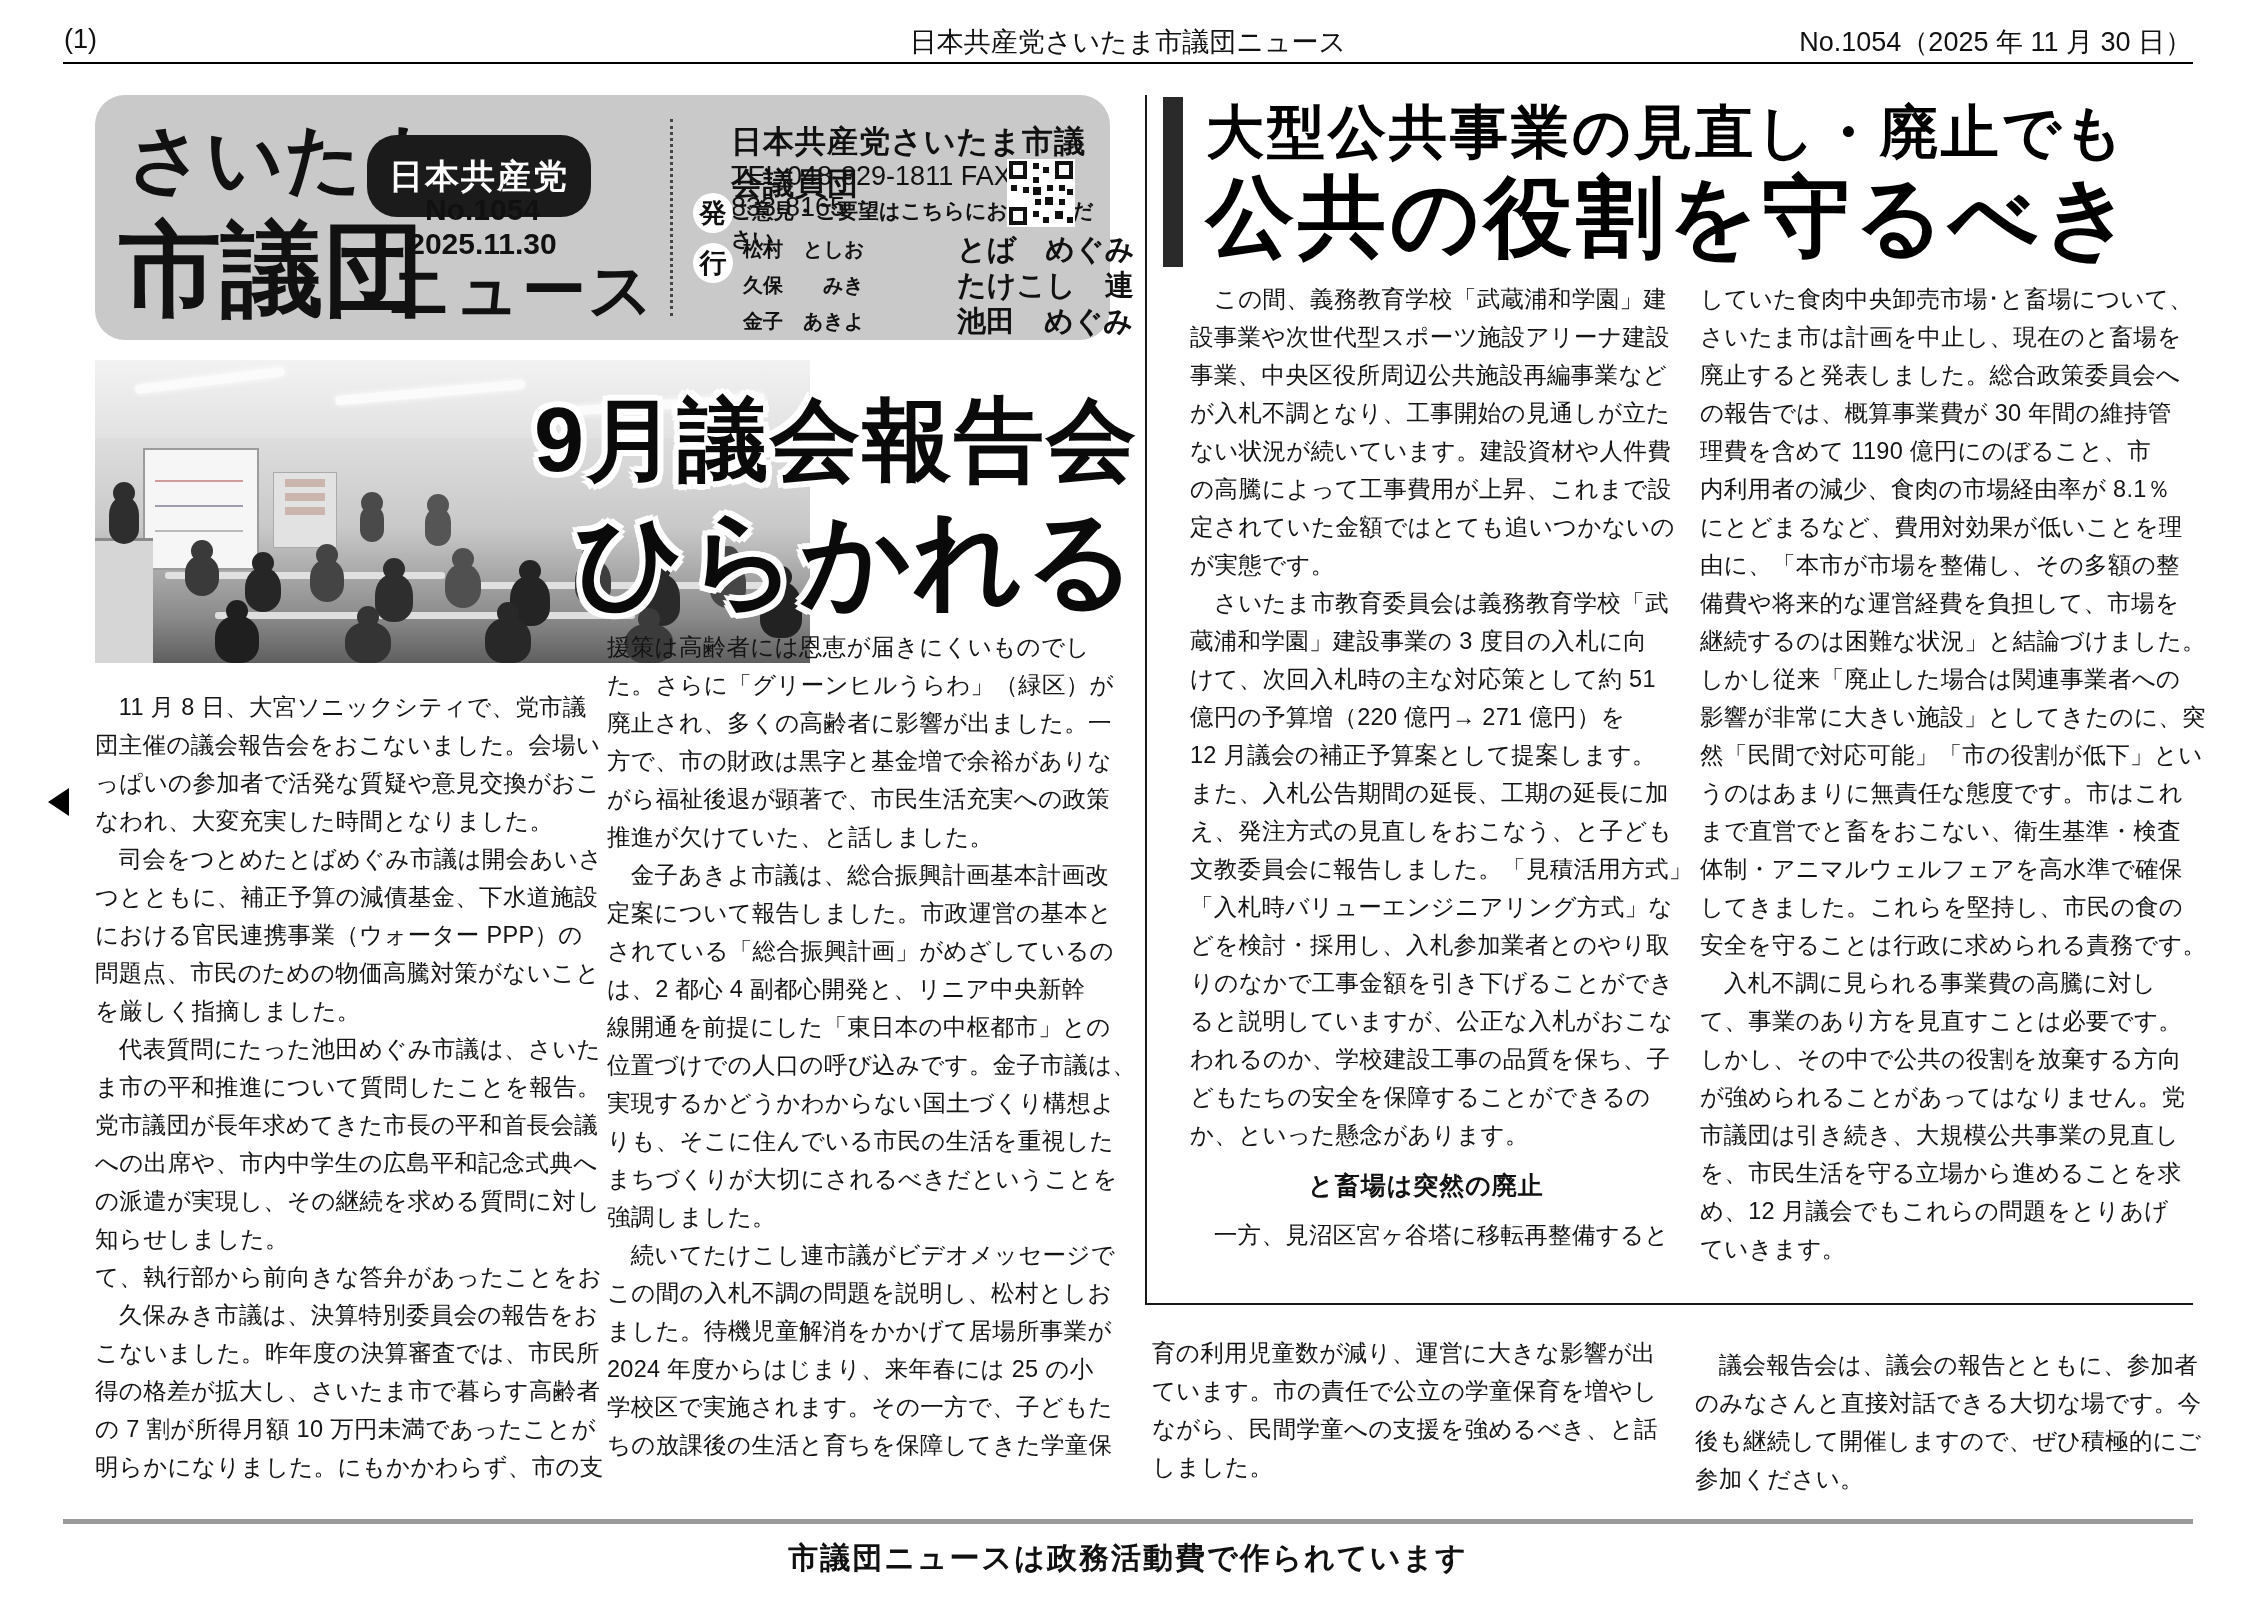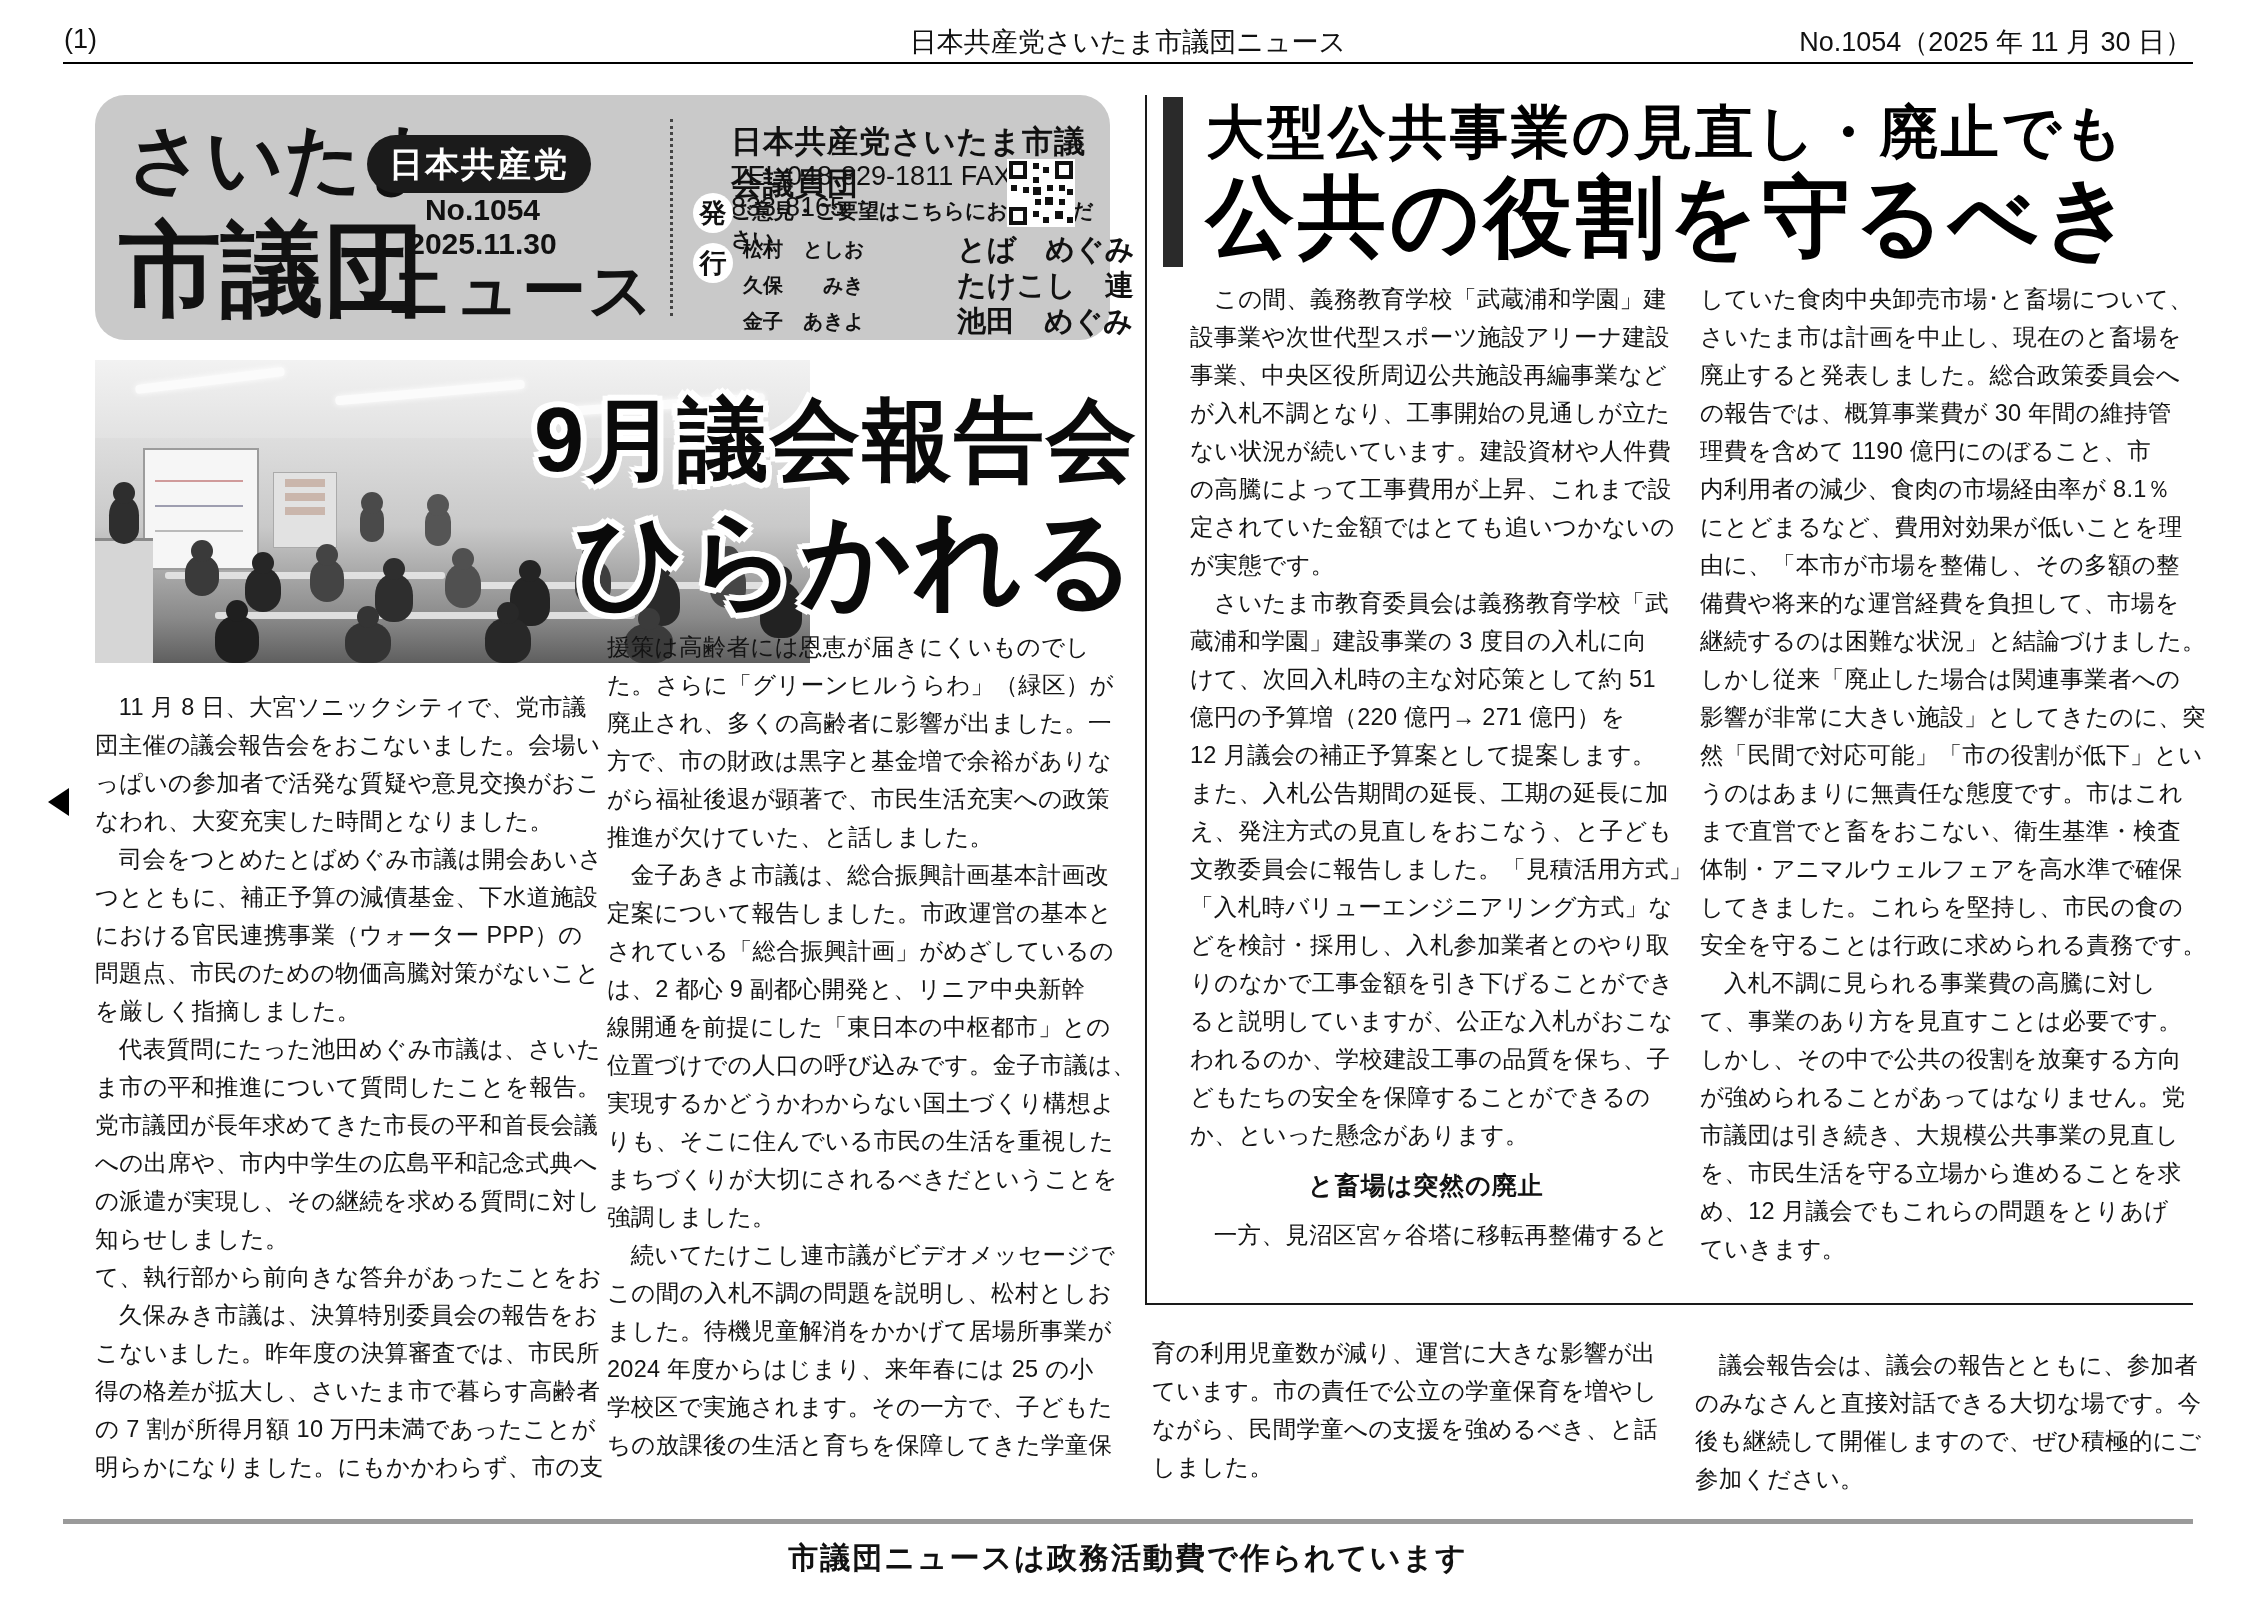--- a/index.html
+++ b/index.html
@@ -13,21 +13,21 @@
   .hd-text{top:24px;font-size:27px;color:#111;white-space:nowrap;}
   #pg-num{left:64px;}
   #hd-title{left:0;right:0;text-align:center;}
   #hd-issue{right:64px;}
   .hd-rule{left:63px;width:2130px;top:62px;height:2px;background:#000;}
   
   .masthead{left:95px;top:95px;width:1015px;height:245px;background:#c9c9c9;border-radius:30px;}
   .logo1{left:32px;top:14px;font-size:76px;font-weight:900;letter-spacing:1px;}
   .logo2{left:24px;top:108px;font-size:102px;font-weight:900;letter-spacing:0px;}
   .logo2b{left:292px;top:152px;font-size:64px;font-weight:900;letter-spacing:2px;}
-  .party-pill{left:272px;top:40px;height:50px;line-height:50px;padding:4px 22px;background:#1b1b1b;
+  .party-pill{left:272px;top:40px;height:50px;line-height:50px;padding:16px 22px;background:#1b1b1b;
     color:#fff;border-radius:30px;font-size:34px;font-weight:bold;letter-spacing:2px;}
   .mh-no{left:300px;top:98px;font-size:30px;font-weight:bold;width:175px;text-align:center;}
   .mh-date{left:300px;top:132px;font-size:30px;font-weight:bold;width:175px;text-align:center;}
   .mh-dotted{left:575px;top:24px;height:197px;border-left:3px dotted #444;width:0;}
   .pub-org{left:636px;top:26px;font-size:31px;font-weight:bold;letter-spacing:1px;}
   .pub-tel{left:636px;top:66px;font-size:27px;}
   .pub-note{left:636px;top:102px;font-size:21px;font-weight:bold;}
   .qr{left:912px;top:64px;width:68px;height:68px;background:#fff;}
   .qr svg{display:block;}
   .pub-circle{width:40px;height:40px;border-radius:50%;background:#fff;color:#111;
@@ -222,21 +222,21 @@
   <div class="abs col" id="colB">
       <div class="tl">援策は高齢者には恩恵が届きにくいものでし</div>
       <div class="tl">た。さらに「グリーンヒルうらわ」（緑区）が</div>
       <div class="tl">廃止され、多くの高齢者に影響が出ました。一</div>
       <div class="tl">方で、市の財政は黒字と基金増で余裕がありな</div>
       <div class="tl">がら福祉後退が顕著で、市民生活充実への政策</div>
       <div class="tl">推進が欠けていた、と話しました。</div>
       <div class="tl">　金子あきよ市議は、総合振興計画基本計画改</div>
       <div class="tl">定案について報告しました。市政運営の基本と</div>
       <div class="tl">されている「総合振興計画」がめざしているの</div>
-      <div class="tl">は、2 都心 9 副都心開発と、リニア中央新幹</div>
+      <div class="tl">は、2 都心 4 副都心開発と、リニア中央新幹</div>
       <div class="tl">線開通を前提にした「東日本の中枢都市」との</div>
       <div class="tl">位置づけでの人口の呼び込みです。金子市議は、</div>
       <div class="tl">実現するかどうかわからない国土づくり構想よ</div>
       <div class="tl">りも、そこに住んでいる市民の生活を重視した</div>
       <div class="tl">まちづくりが大切にされるべきだということを</div>
       <div class="tl">強調しました。</div>
       <div class="tl">　続いてたけこし連市議がビデオメッセージで</div>
       <div class="tl">この間の入札不調の問題を説明し、松村としお</div>
       <div class="tl">ました。待機児童解消をかかげて居場所事業が</div>
       <div class="tl">2024 年度からはじまり、来年春には 25 の小</div>

